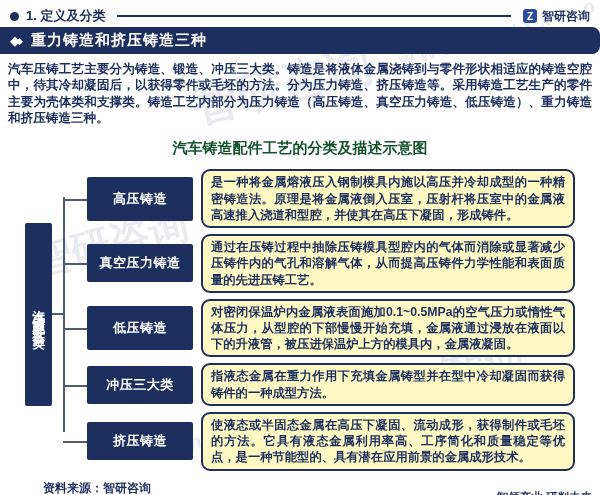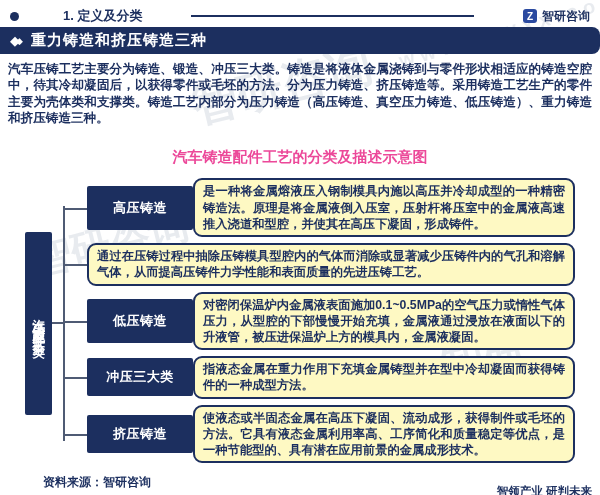--- a/index.html
+++ b/index.html
@@ -11,52 +11,52 @@
   .page { position:relative; width:600px; height:495px; background:#fff; }
   
   .wm { position:absolute; color:rgba(150,162,182,0.22); font-weight:bold; white-space:nowrap; z-index:0; pointer-events:none; }
   .wm1 { top:55px; left:190px; font-size:46px; transform:rotate(-14deg); }
   .wm2 { top:18px; left:395px; font-size:20px; letter-spacing:6px; transform:rotate(-16deg); }
   .wm3 { top:215px; left:30px; font-size:40px; transform:rotate(-14deg); }
   .wm4 { top:330px; left:440px; font-size:44px; transform:rotate(-14deg); }
   .wm5 { top:420px; left:170px; font-size:20px; letter-spacing:7px; transform:rotate(-10deg); }
   .content { position:relative; z-index:1; }
   
-  .top-header { display:flex; align-items:center; padding:8px 10px 0 10px; height:24px;gap:37px; }
+  .top-header { display:flex; align-items:center; padding:8px 10px 0 10px; height:24px; }
   .bullet { width:9px; height:9px; border-radius:50%; background:#1c2f5f; margin-right:7px; flex:none; }
   .section-title { font-size:13px; font-weight:bold; color:#1c2f5f; white-space:nowrap; }
   .header-rule { flex:1; height:2px; background:#1c2f5f; margin:0 12px; }
   .brand { display:flex; align-items:center; gap:5px; }
   .brand-logo { width:14px; height:14px; background:#2b4aa0; border-radius:3px; color:#fff;
     font-size:10px; font-weight:bold; display:flex; align-items:center; justify-content:center; }
   .brand-name { font-size:12px; font-weight:bold; color:#1c2f5f; white-space:nowrap; }
   
   .banner { margin-top:3px; height:27px; background:#1c2f5f; border-radius:0 8px 8px 0;
     display:flex; align-items:center; padding:0 10px; color:#fff; }
   .banner .d1 { font-size:13px; margin-right:-4px; }
   .banner .d2 { font-size:9px; margin-right:8px; }
   .banner-title { font-size:15px; font-weight:bold; letter-spacing:1px; }
   
   .intro { margin:7px 8px 0 8px; font-size:12.6px; font-weight:bold; line-height:1.3;
     text-align:justify; color:#1c2f5f; }
   
-  .diagram-title { margin-top:22px; text-align:center; font-size:15px; font-weight:bold; color:#ec4899; }
+  .diagram-title { margin-top:13px; text-align:center; font-size:15px; font-weight:bold; color:#14532d; }
   .diagram { position:relative; margin-top:8px; padding:3px 25px 0 87px; min-height:296px; }
   .root-box { position:absolute; left:25px; top:57px; width:27px; height:183px; background:#1c2f5f;
     border-radius:2px; display:flex; align-items:center; justify-content:center; }
   .root-label { writing-mode:vertical-lr; text-orientation:upright; color:#fff; font-weight:bold;
     font-size:12.5px; letter-spacing:3px; line-height:1; }
   .trunk { position:absolute; left:63px; top:31px; width:2px; height:235px; background:#4f5b74; }
   .root-stub { position:absolute; left:52px; top:147px; width:12px; height:2px; background:#4f5b74; }
   .row { position:relative; display:flex; align-items:center; margin-bottom:6px; }
   .row::before { content:""; position:absolute; left:-24px; top:50%; width:24px; height:2px;
     background:#4f5b74; }
   .label-box { flex:none; width:106px; min-height:38px; background:#1c2f5f; border-radius:2px;
     color:#fff; font-size:13px; font-weight:bold; display:flex; align-items:center;
-    justify-content:center; letter-spacing:0.5px; }
+    justify-content:center; margin-right:8px; letter-spacing:0.5px; }
   .row.tall .label-box { min-height:44px; }
   .desc-box { flex:1; background:#fef9c3; border:2px solid #1c2f5f; border-radius:9px;
     padding:3px 8px; font-size:12.3px; font-weight:bold; line-height:1.32; color:#1c2f5f;
     text-align:justify; }
   
   .footer { position:relative; height:34px; margin-top:0px; }
   .source { position:absolute; left:43px; top:3px; font-size:12px; font-weight:bold; color:#1c2f5f; }
   .slogan { position:absolute; right:8px; top:13px; font-size:11.5px; font-weight:bold; color:#1c2f5f; }
 </style>
 </head>
@@ -98,20 +98,21 @@
       </div>
       <div class="trunk"></div>
       <div class="root-stub"></div>
 
       <div class="row tall">
         <div class="label-box">高压铸造</div>
         <div class="desc-box">是一种将金属熔液压入钢制模具内施以高压并冷却成型的一种精密铸造法。原理是将金属液倒入压室，压射杆将压室中的金属液高速推入浇道和型腔，并使其在高压下凝固，形成铸件。</div>
       </div>
 
       <div class="row">
+        <div class="label-box">真空压力铸造</div>
         <div class="desc-box">通过在压铸过程中抽除压铸模具型腔内的气体而消除或显著减少压铸件内的气孔和溶解气体，从而提高压铸件力学性能和表面质量的先进压铸工艺。</div>
       </div>
 
       <div class="row tall">
         <div class="label-box">低压铸造</div>
         <div class="desc-box">对密闭保温炉内金属液表面施加0.1~0.5MPa的空气压力或惰性气体压力，从型腔的下部慢慢开始充填，金属液通过浸放在液面以下的升液管，被压进保温炉上方的模具内，金属液凝固。</div>
       </div>
 
       <div class="row">
         <div class="label-box">冲压三大类</div>

